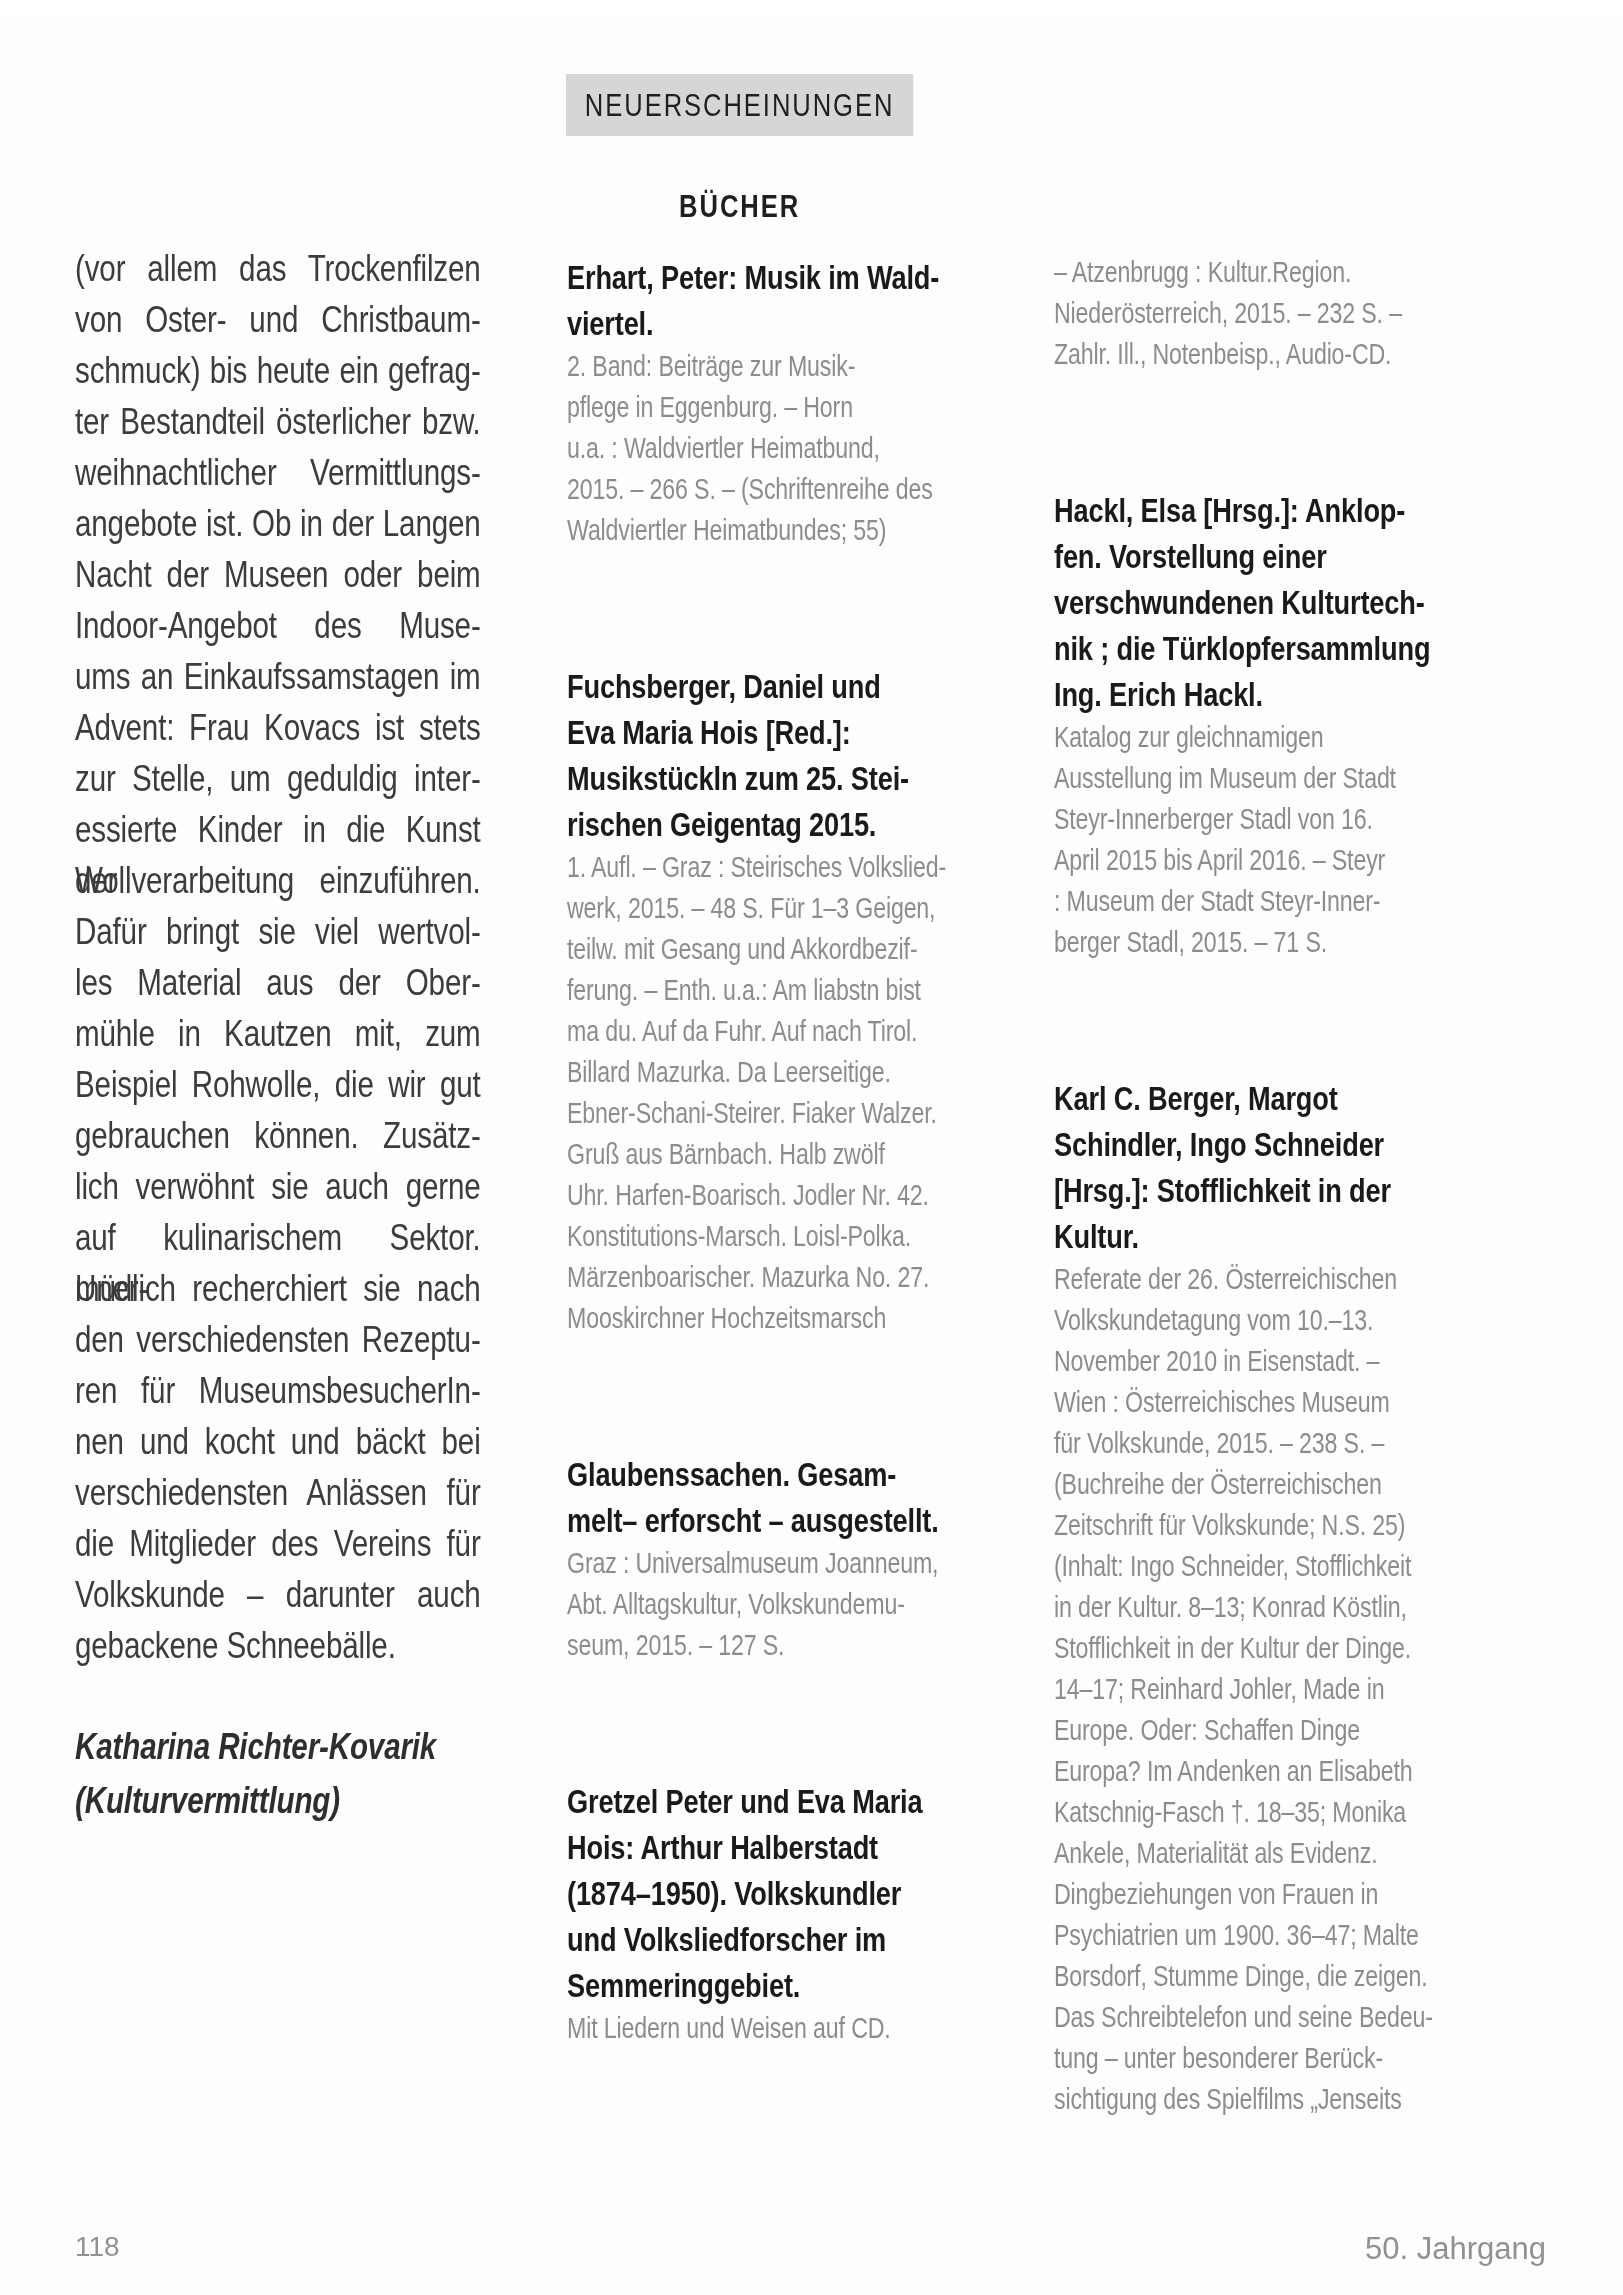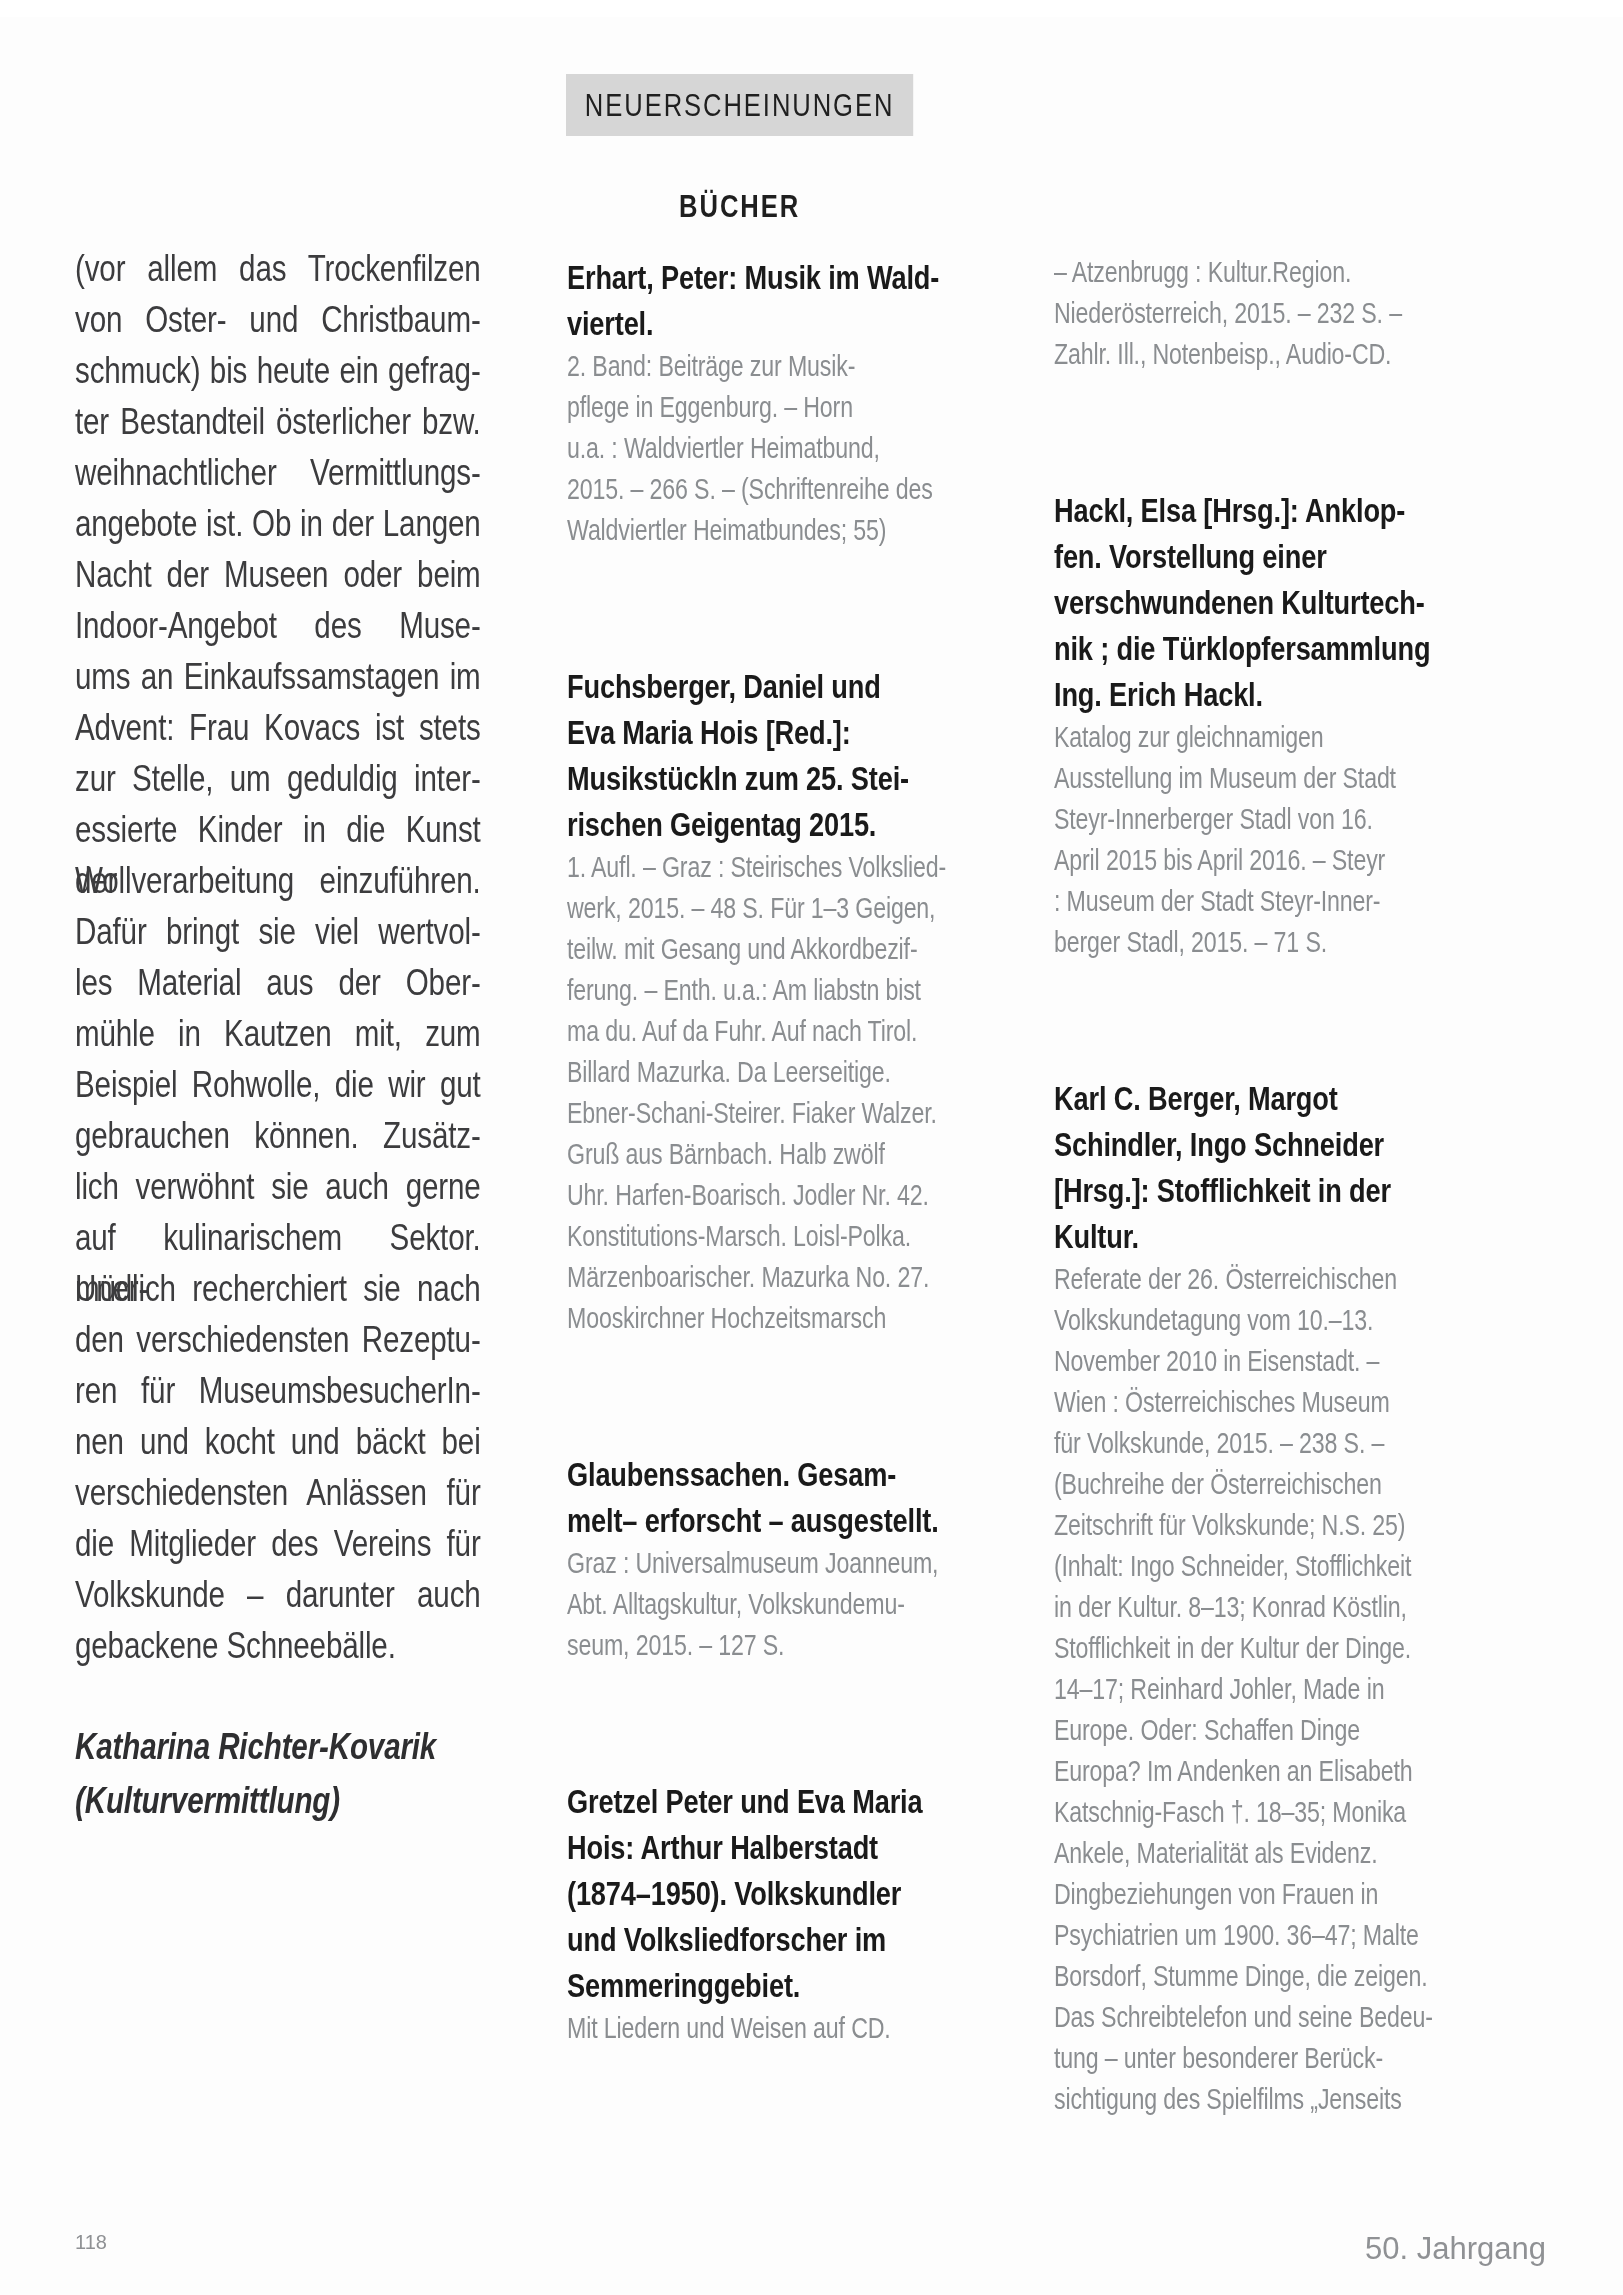--- a/index.html
+++ b/index.html
@@ -53,21 +53,21 @@
   .tline{
     font-size:34px; line-height:46px; font-weight:700; letter-spacing:-0.2px;
     color:var(--title_text); white-space:nowrap;
   }
   .bline{
     font-size:29px; line-height:41px; letter-spacing:-0.2px;
     color:var(--bib_text); white-space:nowrap;
   }
   
   .footer-left{
-    position:absolute; left:75px; top:2214px; font-size:20px;
+    position:absolute; left:75px; top:2214px; font-size:28px;
     color:var(--footer_text);
   }
   .footer-right{
     position:absolute; right:77px; top:2214px; font-size:31px;
     color:var(--footer_text); 
   }
 </style>
 </head>
 <body>
 

